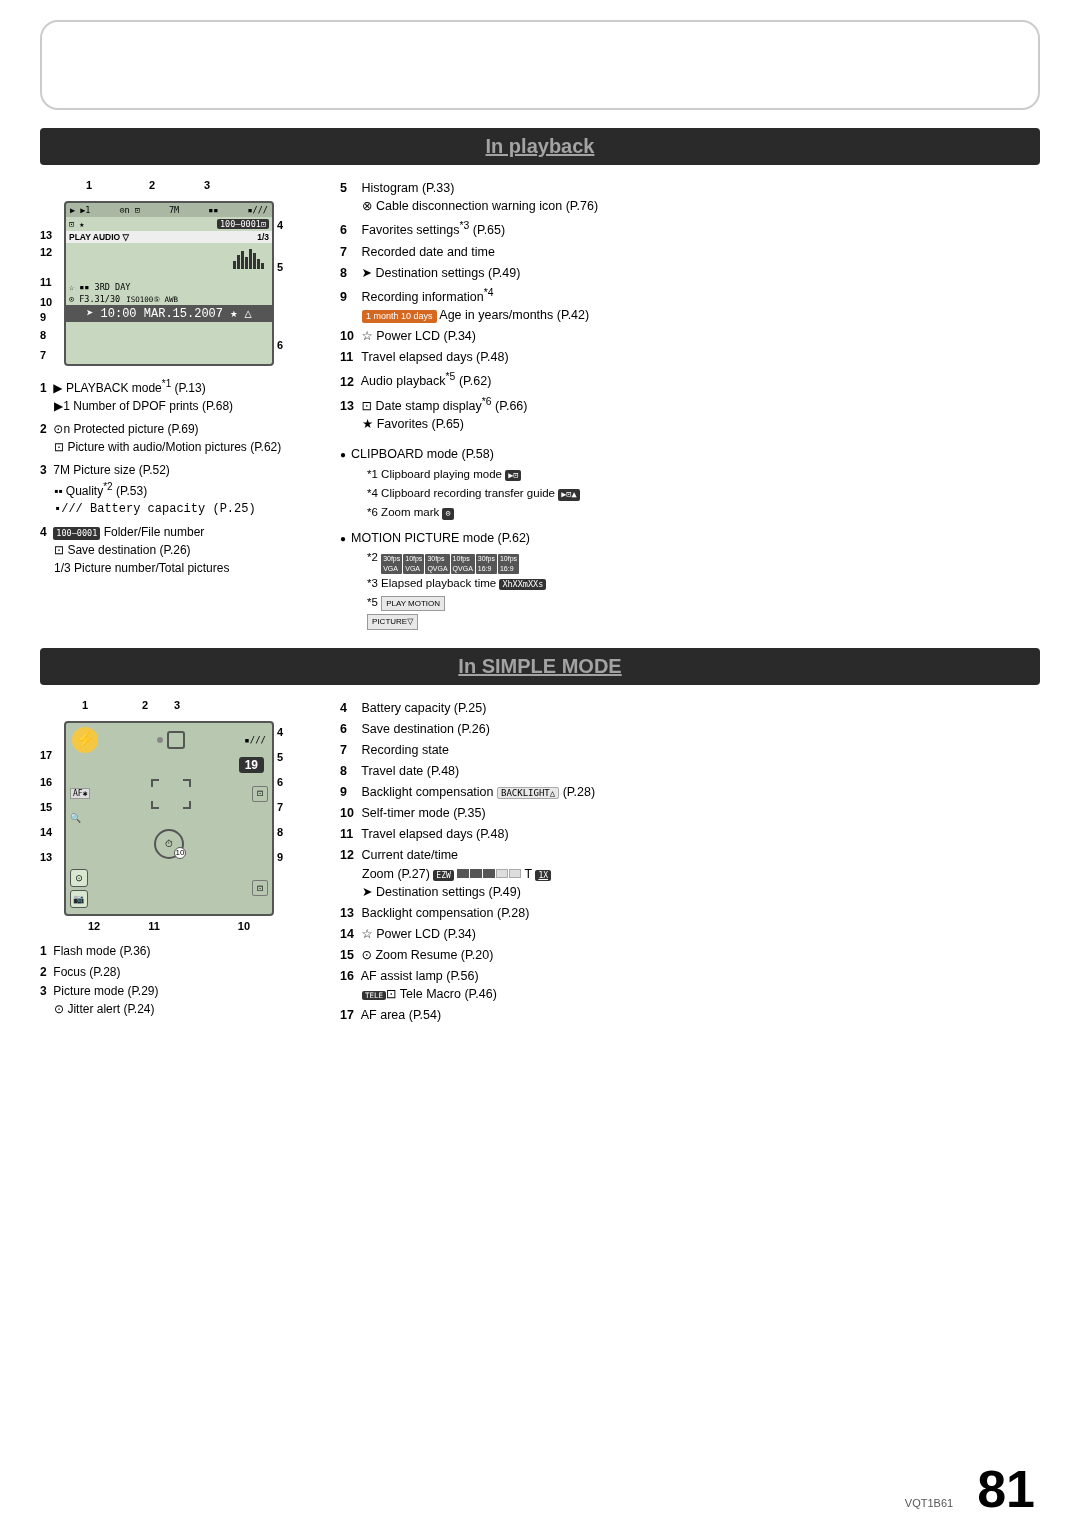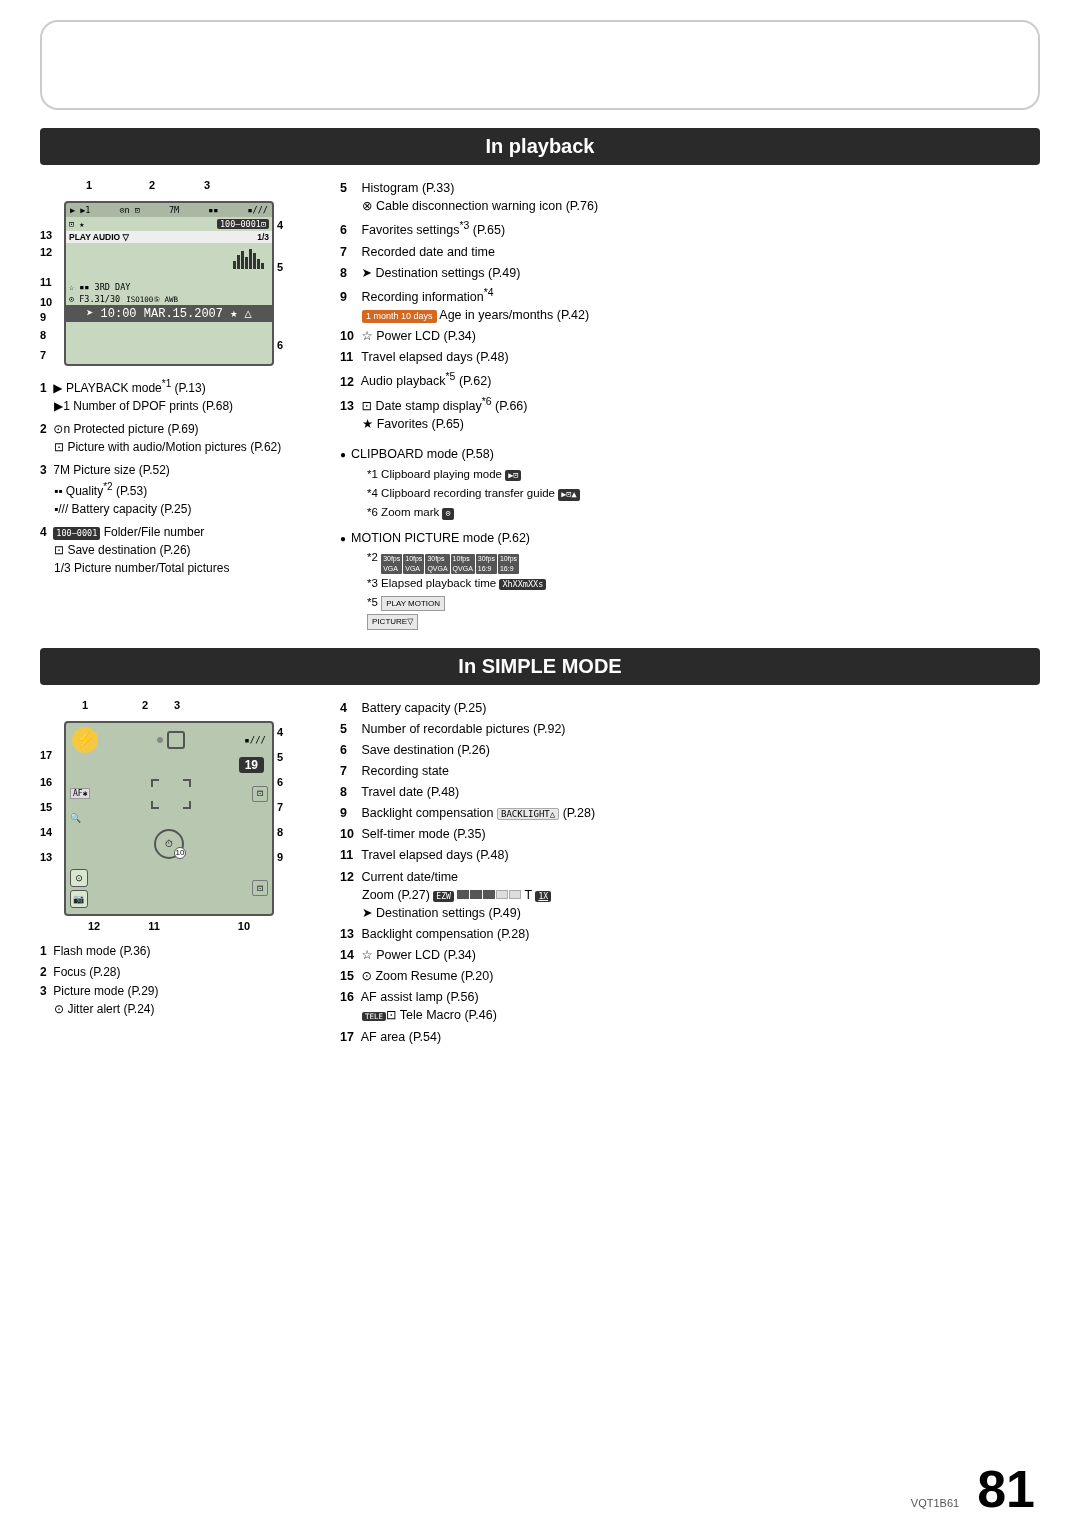--- a/index.html
+++ b/index.html
@@ -18,27 +18,28 @@
     .top-decoration {
       border: 2px solid #ccc;
       border-radius: 18px;
       height: 90px;
       margin-bottom: 18px;
     }
 
     
     .section-header {
       background: #2a2a2a;
-      color: #ffffff;
+      color: #a3a3a3;
       text-align: center;
       font-size: 20px;
       font-weight: bold;
       padding: 7px 0;
       border-radius: 4px;
       margin-bottom: 14px;
+      text-decoration: underline;
     }
 
     
     .section-body {
       display: flex;
       gap: 20px;
       margin-bottom: 18px;
     }
 
     .section-left {
@@ -143,21 +144,21 @@
       margin-bottom: 10px;
     }
 
     
     .page-num {
       position: absolute;
       bottom: 20px;
       right: 45px;
       display: flex;
       align-items: baseline;
-      gap: 18px;
+      gap: 24px;
     }
 
     .page-num .doc-code {
       font-size: 11px;
       color: #555;
     }
 
     .page-num .number {
       font-size: 52px;
       font-weight: bold;
@@ -305,21 +306,21 @@
           <span style="font-weight:bold;">1</span>&nbsp; ▶ PLAYBACK mode<sup>*1</sup> (P.13)<br>
           <span style="padding-left:14px; display:block;">▶1 Number of DPOF prints (P.68)</span>
         </div>
         <div style="margin-bottom:5px;">
           <span style="font-weight:bold;">2</span>&nbsp; ⊙n Protected picture (P.69)<br>
           <span style="padding-left:14px; display:block;">⊡ Picture with audio/Motion pictures (P.62)</span>
         </div>
         <div style="margin-bottom:5px;">
           <span style="font-weight:bold;">3</span>&nbsp; 7M Picture size (P.52)<br>
           <span style="padding-left:14px; display:block;">▪▪ Quality<sup>*2</sup> (P.53)</span>
-          <span style="padding-left:14px; display:block;">▪/// Battery capacity (P.25)</span>
+          <span style="padding-left:14px; display:block;font-family:Liberation Mono, monospace;">▪/// Battery capacity (P.25)</span>
         </div>
         <div style="margin-bottom:5px;">
           <span style="font-weight:bold;">4</span>&nbsp; <span class="dark-badge">100–0001</span> Folder/File number<br>
           <span style="padding-left:14px; display:block;">⊡ Save destination (P.26)</span>
           <span style="padding-left:14px; display:block;">1/3 Picture number/Total pictures</span>
         </div>
       </div>
     </div>
 
     <div class="section-right">
@@ -508,23 +509,20 @@
         </div>
       </div>
     </div>
 
     <div class="section-right">
 
       <div class="right-col-item">
         <span class="rnum">4</span> Battery capacity (P.25)
       </div>
       <div class="right-col-item">
-        <span class="rnum">5</span> Number of recordable pictures (P.92)
-      </div>
-      <div class="right-col-item">
         <span class="rnum">6</span> Save destination (P.26)
       </div>
       <div class="right-col-item">
         <span class="rnum">7</span> Recording state
       </div>
       <div class="right-col-item">
         <span class="rnum">8</span> Travel date (P.48)
       </div>
       <div class="right-col-item">
         <span class="rnum">9</span> Backlight compensation <span class="backlight-badge">BACKLIGHT△</span> (P.28)

